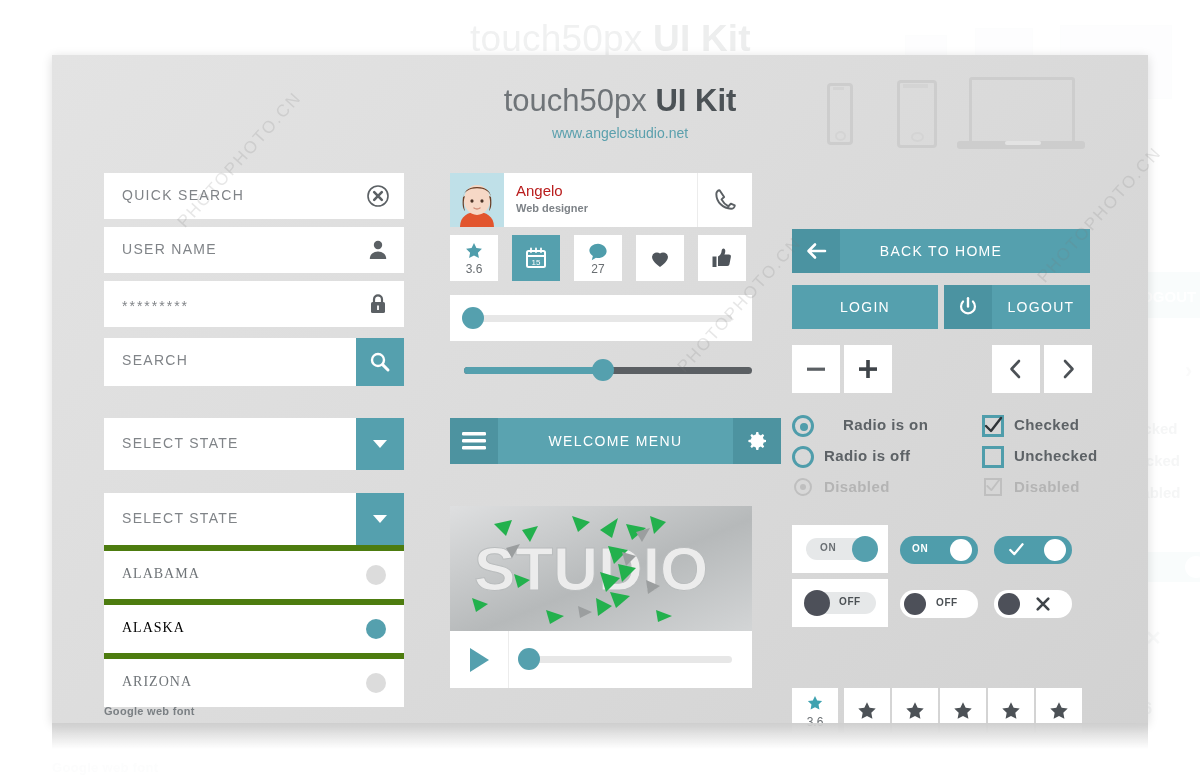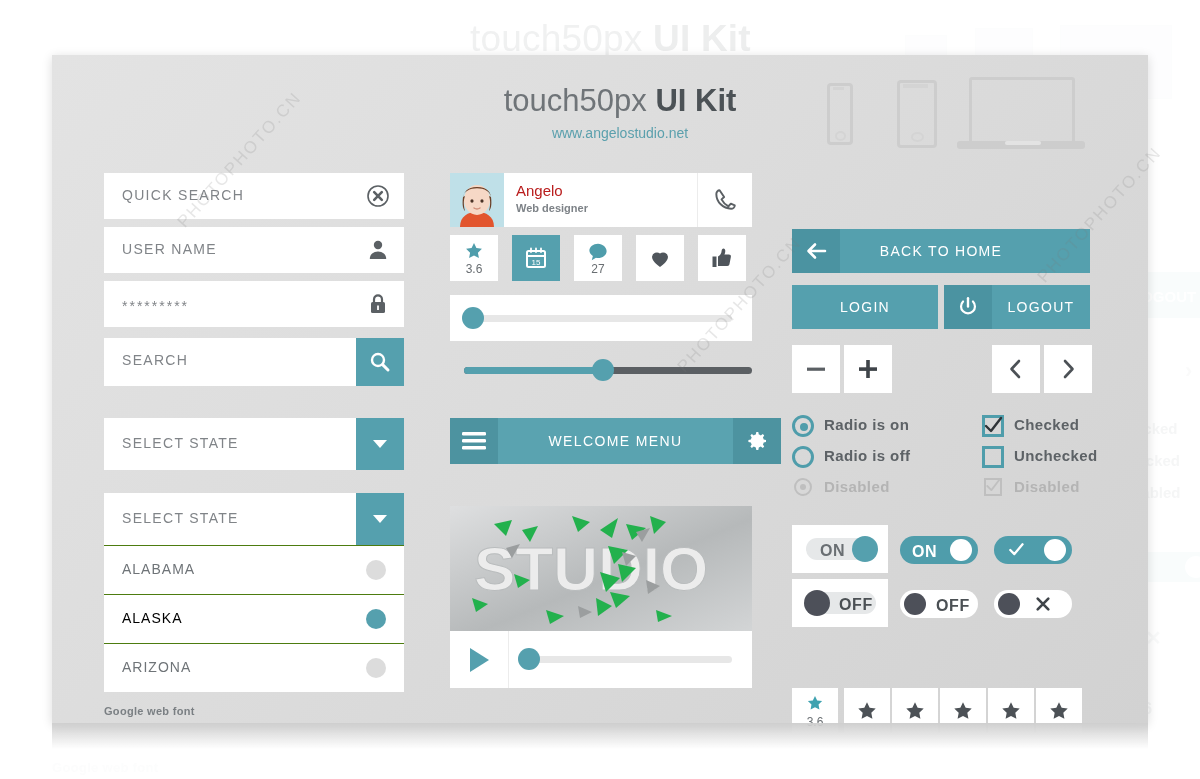--- a/index.html
+++ b/index.html
@@ -56,21 +56,21 @@
   .field .flabel{position:absolute;left:18px;top:14px;font-size:14px;color:#808488;letter-spacing:1.3px;}
   .field .ficon{position:absolute;right:14px;top:11px;width:24px;height:24px;}
   .field-btn{position:absolute;right:0;top:0;width:48px;height:46px;background:#55a0ae;}
 
   .sel{position:absolute;left:52px;width:300px;background:#fff;}
   .sel-head{position:relative;height:52px;}
   .sel-head .slabel{position:absolute;left:18px;top:17px;font-size:14px;color:#808488;letter-spacing:1.3px;}
   .sel-arrow{position:absolute;right:0;top:0;width:48px;height:52px;background:#55a0ae;}
   .sel-arrow:after{content:"";position:absolute;left:17px;top:22px;
     border-left:7px solid transparent;border-right:7px solid transparent;border-top:8px solid #fff;}
-  .opt{position:relative;height:48px;border-top:1px solid #4d7c0f;}
+  .opt{position:relative;height:48px;border-top:6px solid #4d7c0f;font-family:Liberation Serif, serif;}
   .opt .olabel{position:absolute;left:18px;top:15px;font-size:14px;color:#6f7478;letter-spacing:1px;}
   .opt .odot{position:absolute;right:18px;top:14px;width:20px;height:20px;border-radius:50%;background:#dcdcdc;}
   .opt.sel-on .olabel{color:#000000;}
   .opt.sel-on .odot{background:#55a0ae;}
 
   
   .contact{position:absolute;left:398px;top:118px;width:302px;height:54px;background:#fff;}
   .avatar{position:absolute;left:0;top:0;width:54px;height:54px;background:#bfe0e8;overflow:hidden;}
   .cname{position:absolute;left:66px;top:9px;font-size:15px;color:#b91c1c;}
   .crole{position:absolute;left:66px;top:29px;font-size:11px;color:#7d8287;font-weight:bold;}
@@ -105,21 +105,21 @@
   .radio .ri{position:absolute;left:5px;top:5px;width:8px;height:8px;border-radius:50%;background:#4f9dab;}
   .radio.dis{border-color:#bfbfbf;}
   .radio.dis .ri{background:#bfbfbf;}
   .chk{position:absolute;width:22px;height:22px;border:3px solid #4f9dab;box-sizing:border-box;}
   .chk.dis{border-color:#bfbfbf;}
   .optlabel{position:absolute;font-size:15px;font-weight:bold;color:#5d6266;letter-spacing:.4px;}
   .optlabel.dis{color:#b4b4b4;}
 
   .toggle{position:absolute;border-radius:22px;}
   .tknob{position:absolute;border-radius:50%;}
-  .tlabel{position:absolute;font-size:16px;font-weight:bold;letter-spacing:.6px;}
+  .tlabel{position:absolute;font-size:10px;font-weight:bold;letter-spacing:.6px;}
 
   .starcell{position:absolute;top:633px;width:46px;height:46px;background:#fff;}
   .footer{position:absolute;left:52px;top:650px;font-size:11px;font-weight:bold;color:#7a7f83;letter-spacing:.3px;}
   .outfooter{position:absolute;left:52px;top:760px;font-size:13px;font-weight:bold;color:#e2e5e7;letter-spacing:.3px;}
 </style>
 </head>
 <body>
 
 <div id="ghost-layer">
   <div id="ghost-title">
@@ -408,21 +408,21 @@
   </div>
   <div class="sqbtn" style="left:992px;top:290px;width:48px;height:48px;">
     <svg width="24" height="24" viewBox="0 0 24 24" style="position:absolute;left:12px;top:12px;">
         <path d="M9 4 16.5 12 9 20" fill="none" stroke="#4c5156" stroke-width="2.6" stroke-linecap="round" stroke-linejoin="round"></path>
       </svg>
   </div>
 
   <div class="radio" style="left:740px;top:360px;">
       <div class="ri"></div>
     </div>
-  <div class="optlabel" style="left:772px;top:361px;">Radio is on</div>
+  <div class="optlabel" style="left:791px;top:361px;">Radio is on</div>
   <div class="radio" style="left:740px;top:391px;"></div>
   <div class="optlabel" style="left:772px;top:392px;">Radio is off</div>
   <div class="radio dis" style="left:742px;top:423px;width:18px;height:18px;border-width:2px;">
       <div class="ri" style="left:4px;top:4px;width:6px;height:6px;"></div>
     </div>
   <div class="optlabel dis" style="left:772px;top:423px;">Disabled</div>
 
   <div class="chk" style="left:930px;top:360px;">
     <svg width="22" height="22" viewBox="0 0 22 22" style="position:absolute;left:-3px;top:-3px;">
         <path d="M4 11 9 16 19 3" fill="none" stroke="#2f3438" stroke-width="2.4" stroke-linecap="round" stroke-linejoin="round"></path>

